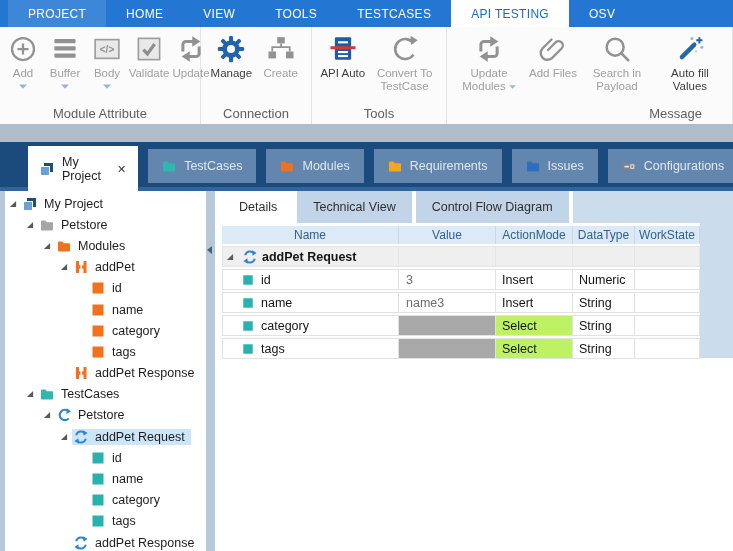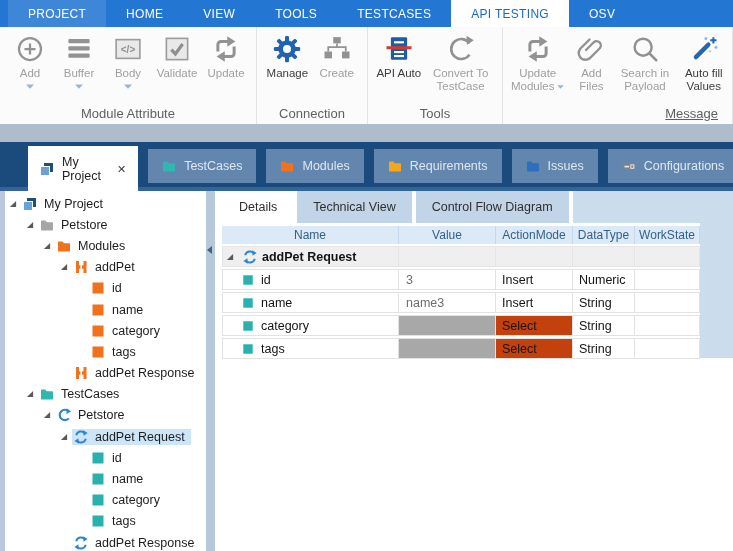--- a/index.html
+++ b/index.html
@@ -9,23 +9,23 @@
 
   
   .menubar{height:27px;background:#2476d3;display:flex;color:#fff;font-size:12px;padding-left:8px;flex:none;}
   .menu-item{padding:0 20px;display:flex;align-items:center;letter-spacing:.3px;cursor:default;}
   .menu-item.project{background:rgba(255,255,255,.12);}
   .menu-item.active{background:#fff;color:#1a6ac4;}
 
   
   .ribbon{height:97px;background:#fbfbfb;display:flex;flex:none;}
   .rgroup{position:relative;border-right:1px solid #e3e3e3;padding:6px 2px 16px 2px;box-sizing:border-box;}
-  .rgroup.g0{width:257px;}.rgroup.g1{width:111px;}.rgroup.g2{width:135px;}.rgroup.g3{flex:1;}
+  .rgroup.g0{width:201px;}.rgroup.g1{width:111px;}.rgroup.g2{width:135px;}.rgroup.g3{flex:1;}
   .rgroup-label{position:absolute;left:0;right:0;bottom:3px;text-align:center;font-size:13px;color:#5f5f5f;}
-  .rgroup.g3 .rgroup-label{text-align:right;padding-right:14px;text-decoration:underline;}
+  .rgroup.g3 .rgroup-label{text-align:right;padding-right:30px;}
   .rbtns{display:flex;width:100%;justify-content:space-evenly;align-items:flex-start;}
   .rbtn{display:flex;flex-direction:column;align-items:center;min-width:42px;max-width:66px;
         color:#9f9f9f;font-size:11.5px;line-height:13px;text-align:center;cursor:default;}
   .rbtn.enabled{color:#3d3d3d;}
   .rbtn svg.main{width:30px;height:30px;margin:1px 0 3px;}
   .lbl-wrap{display:block;}
   svg.dropsvg{width:8px;height:5px;margin-top:4px;}
   svg.dropsvg.inline{width:7px;height:4px;margin:0 0 1px 3px;display:inline-block;}
 
   
@@ -76,21 +76,21 @@
   .g-row .gc:first-child{border-left:1px solid #e2e2e2;}
   .g-row.group .gc{background:#efefef;border-color:#e5e5e5;}
   .gc.c-name{padding-left:3px;gap:5px;}
   .g-row:not(.group) .gc.c-name{padding-left:19px;gap:7px;}
   .gc.c-name svg.sq{width:12px;height:12px;flex:none;}
   .gc.c-name svg.rf{width:14px;height:14px;flex:none;}
   .g-row.group .gc.c-name{font-weight:600;}
   .gc.c-value{padding-left:7px;color:#6e6e6e;}
   .gc.c-value.blocked{background:#a8a8a8;}
   .gc.c-action{padding-left:6px;}
-  .gc.c-action.green{background:#c2410c;}
+  .gc.c-action.green{background:#bef264;}
   .gc.c-dtype{padding-left:6px;}
 </style>
 </head>
 <body>
 
 <svg style="position:absolute;width:0;height:0" aria-hidden="true">
   <defs>
     <symbol id="i-project" viewBox="0 0 14 14">
       <rect x="1" y="5" width="8" height="8" fill="#6aa2d8"></rect>
       <path d="M4 1 h9 v9 h-3 V4 H4 Z" fill="#1f4e79"></path>

